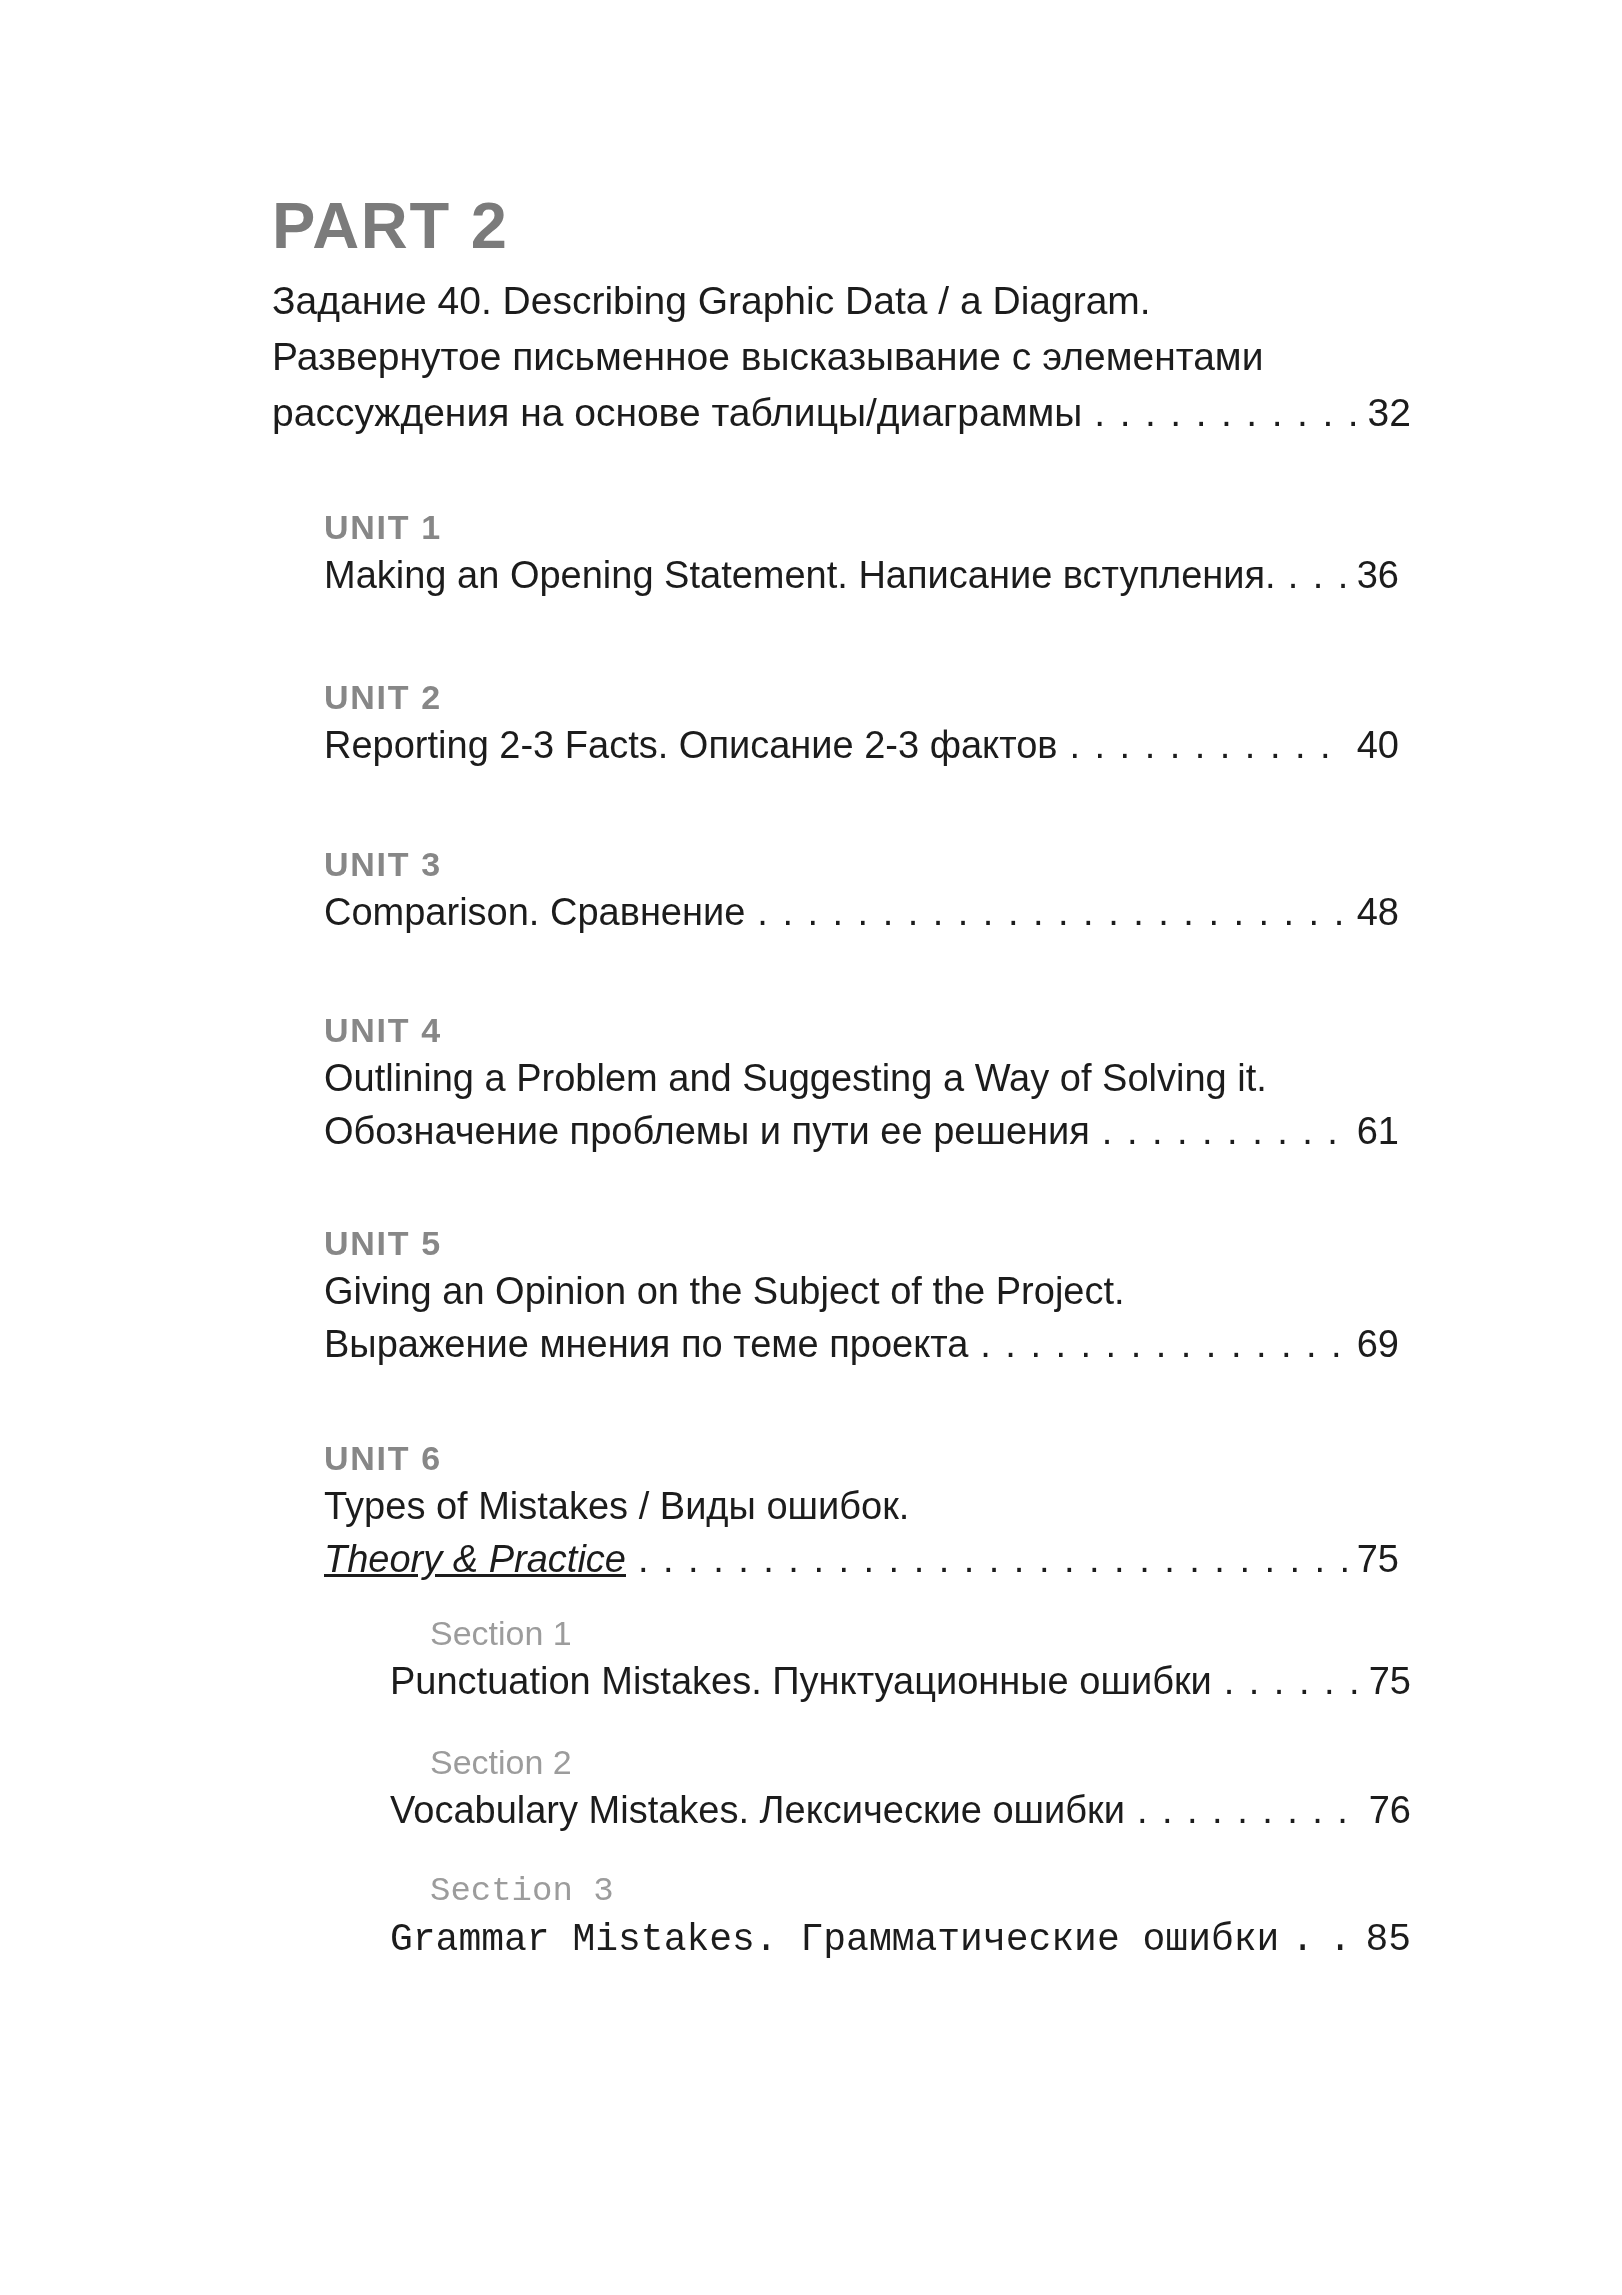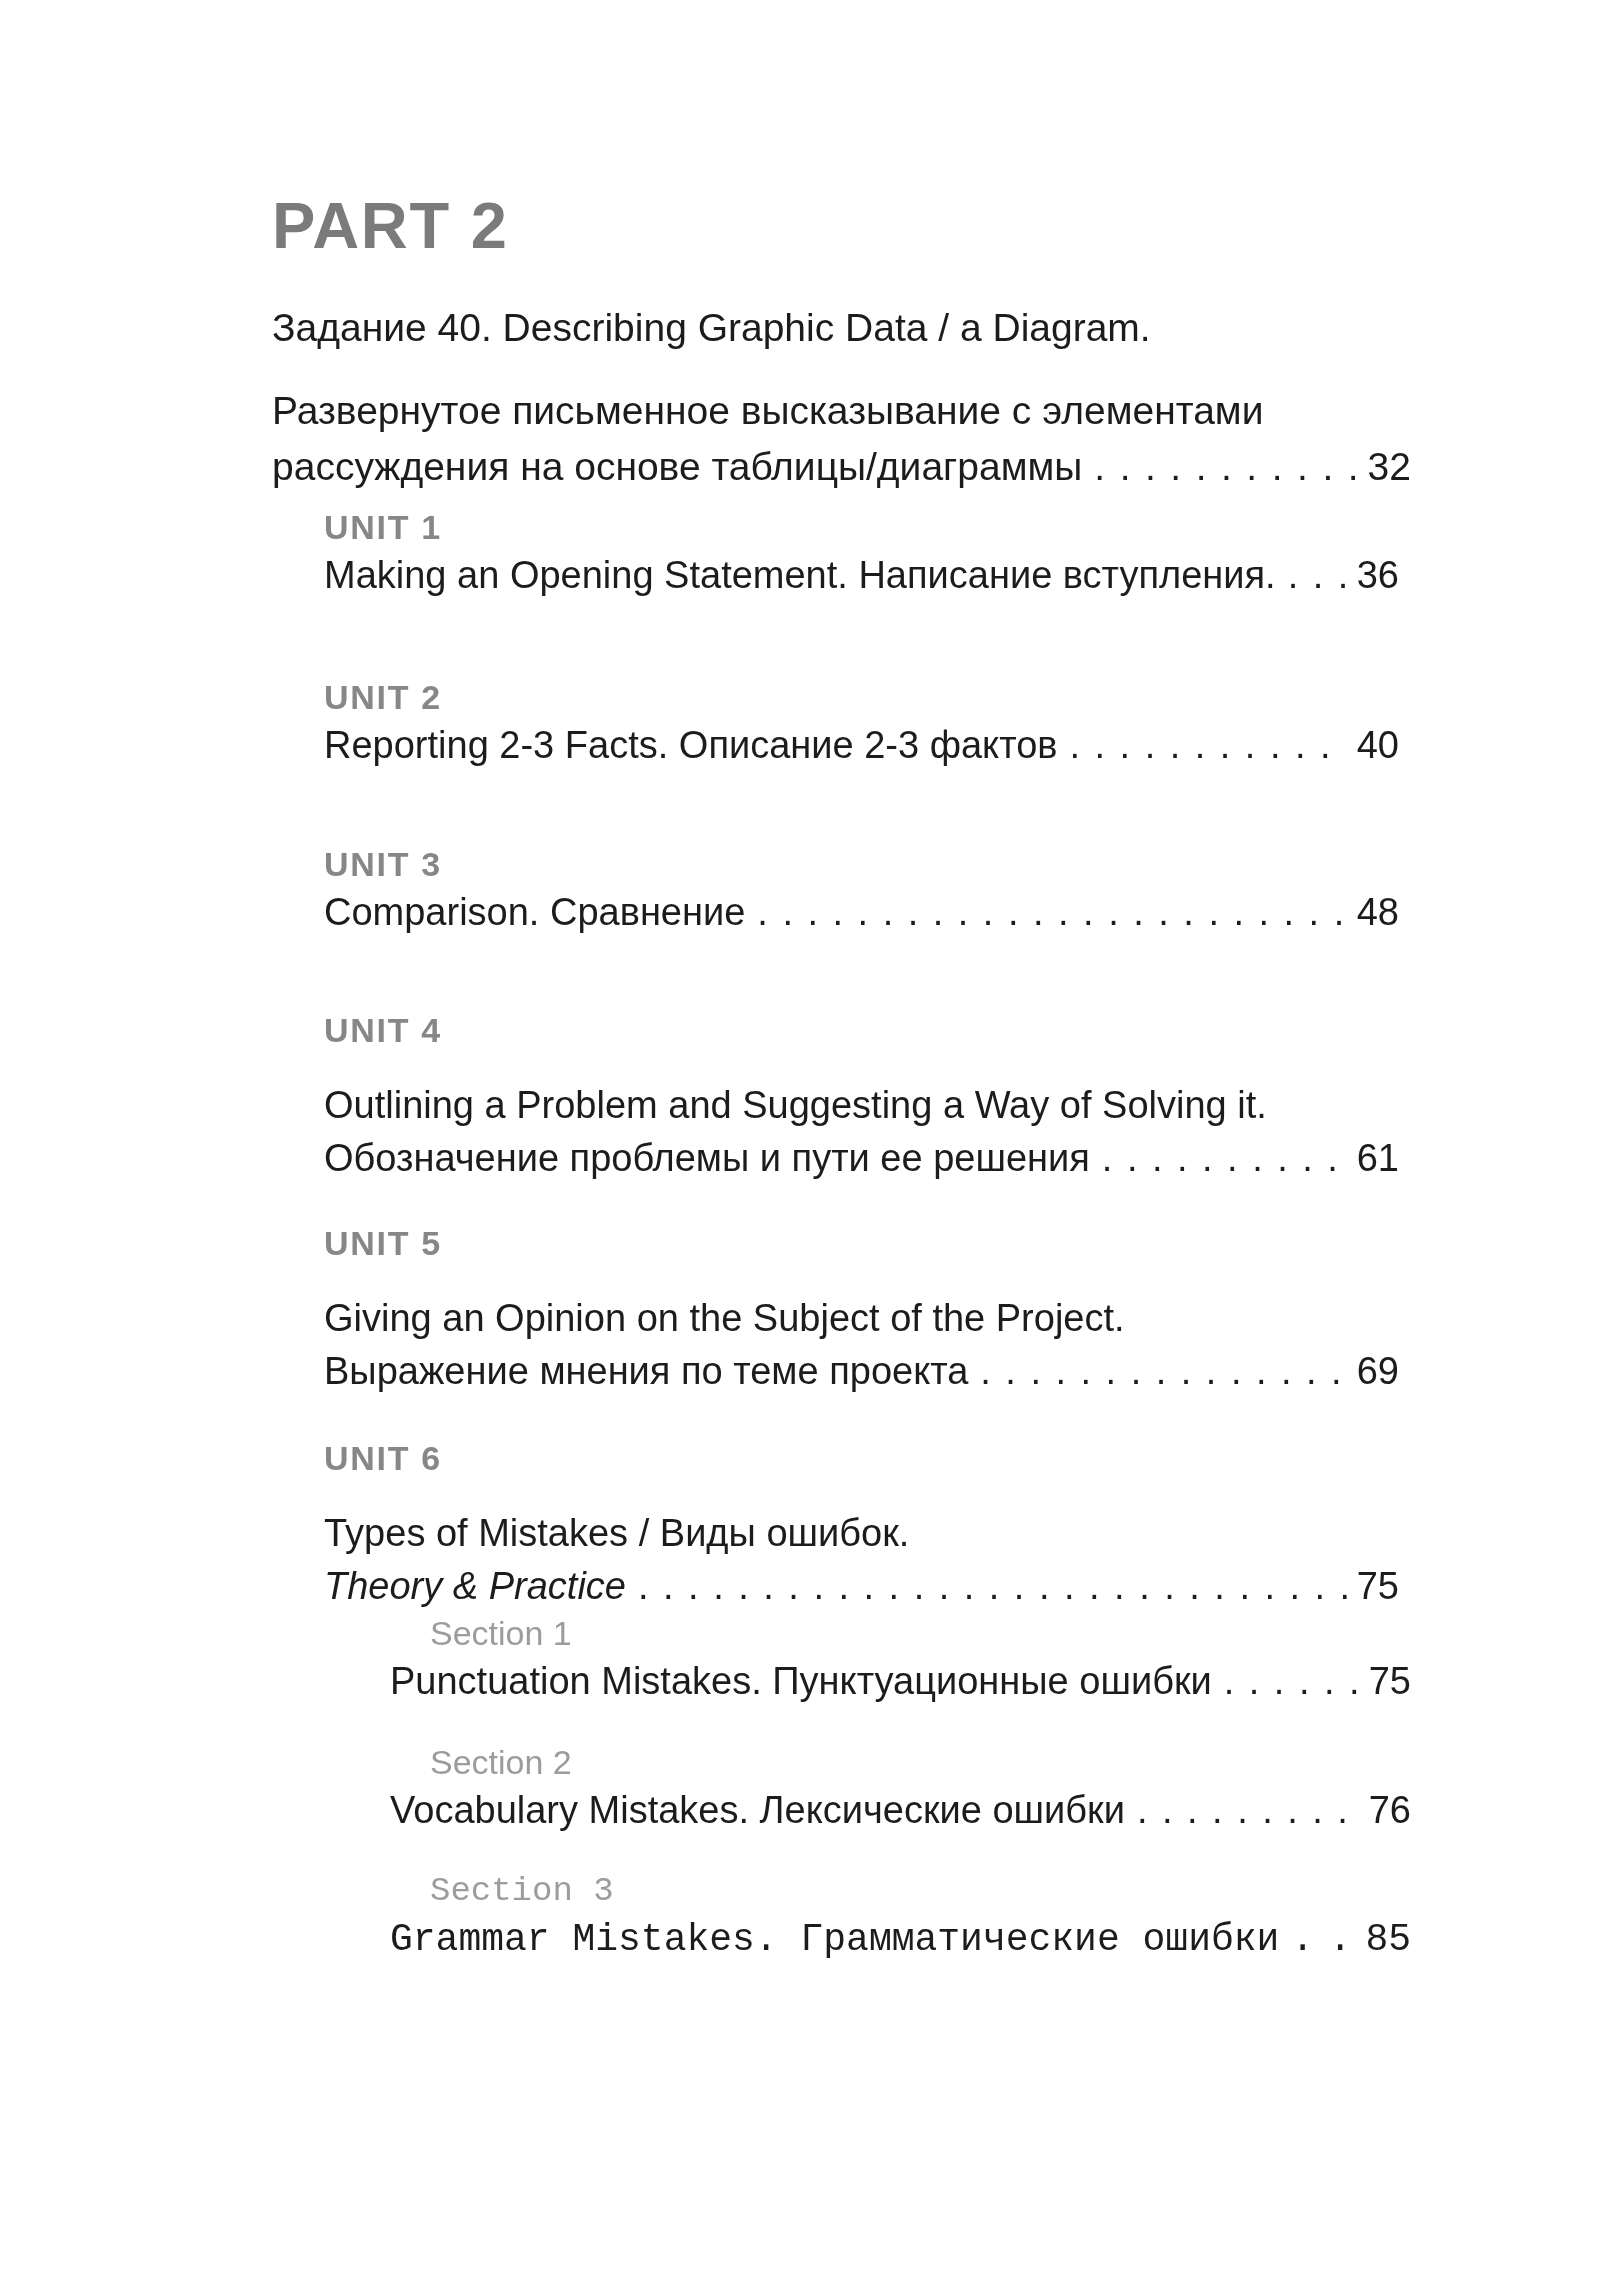--- a/index.html
+++ b/index.html
@@ -26,21 +26,21 @@
 
   .main-entry {
     position: absolute;
     left: 272px;
     top: 273px;
     width: 1139px;
     font-size: 39px;
     line-height: 56px;
   }
 
-  .entry-line { white-space: nowrap; margin-top: 27px; }
+  .entry-line { white-space: nowrap; }
 
   .entry-last {
     display: flex;
     align-items: center;
     white-space: nowrap;
   }
   .line-text { white-space: nowrap; }
   .dots {
     flex: 1 1 auto;
     overflow: hidden;
@@ -81,21 +81,21 @@
   .u1 { top: 505px; }
   .u2 { top: 675px; }
   .u3 { top: 842px; }
   .u4 { top: 1008px; }
   .u5 { top: 1221px; }
   .u6 { top: 1436px; }
   .s1 { top: 1611px; }
   .s2 { top: 1740px; }
   .s3 { top: 1869px; font-family: Liberation Mono, monospace; }
 
-  .italic { font-style: italic; }
+  .italic { font-style: italic; text-decoration: underline; }
 
   .footer {
     position: absolute;
     left: 210px;
     top: 2109px;
     display: flex;
     align-items: center;
     gap: 15.4px;
   }
   .footer-rule { width: 2.6px; height: 48px; background: #1f1f1f; }

